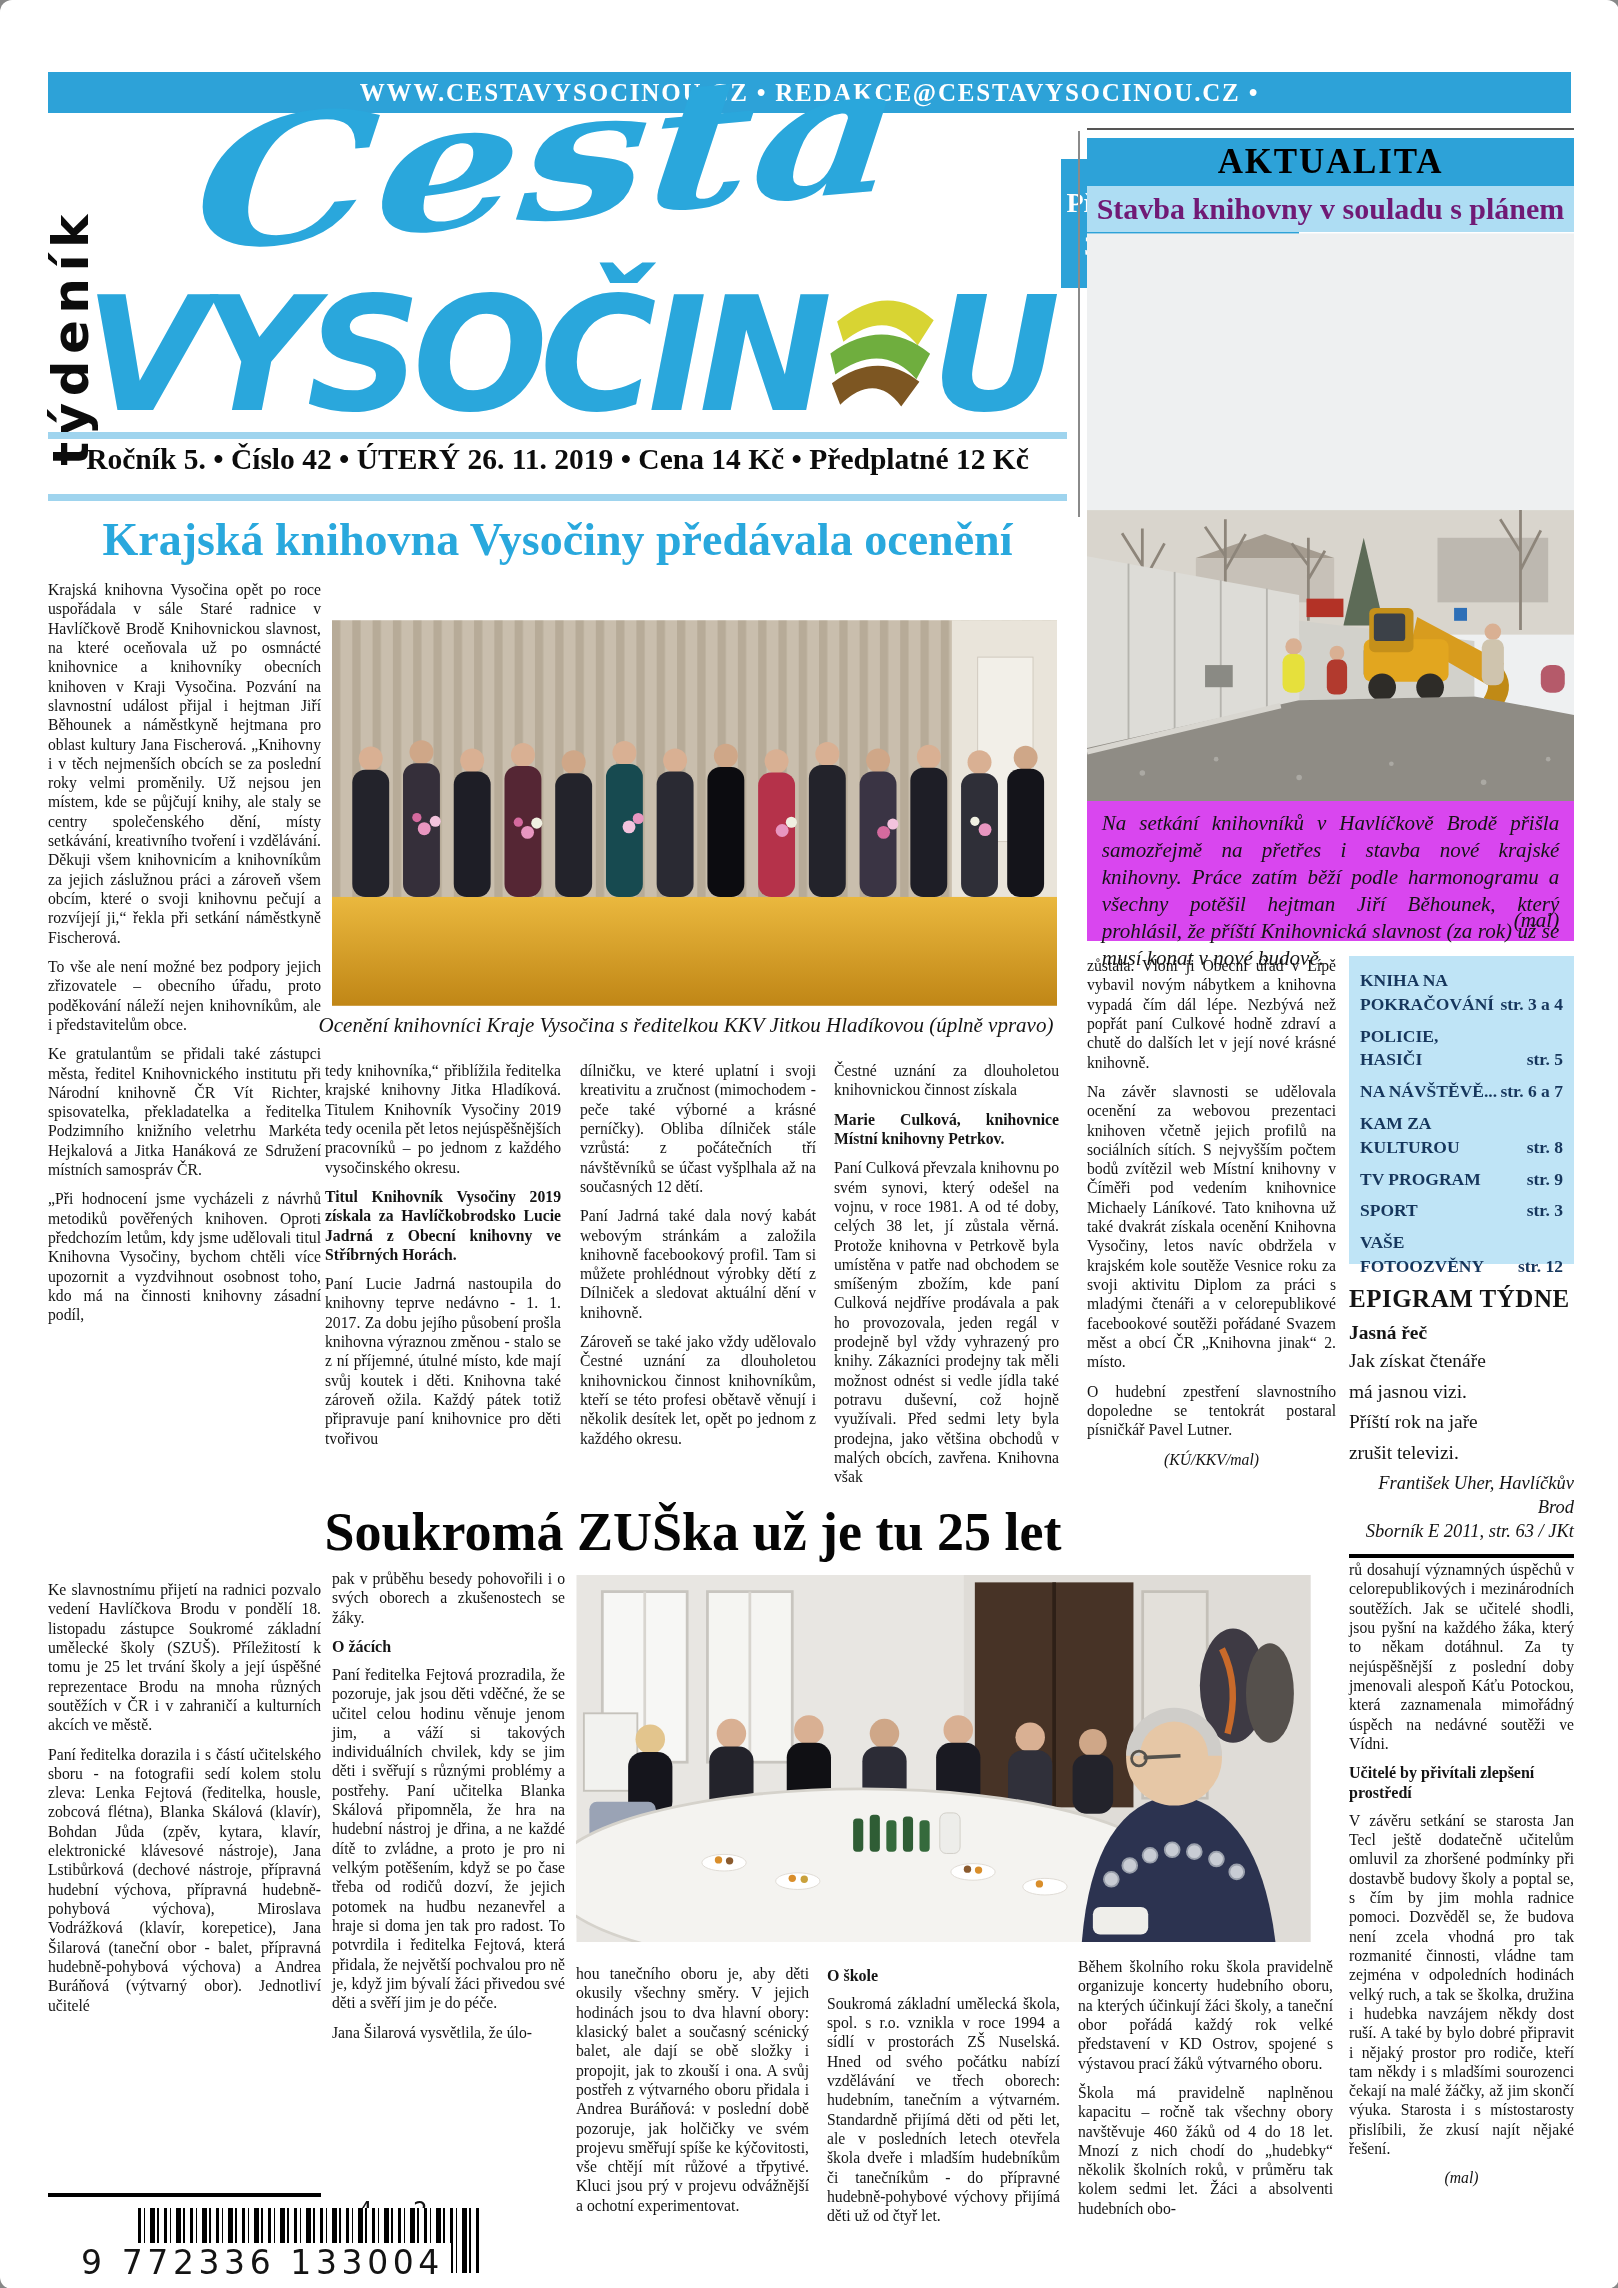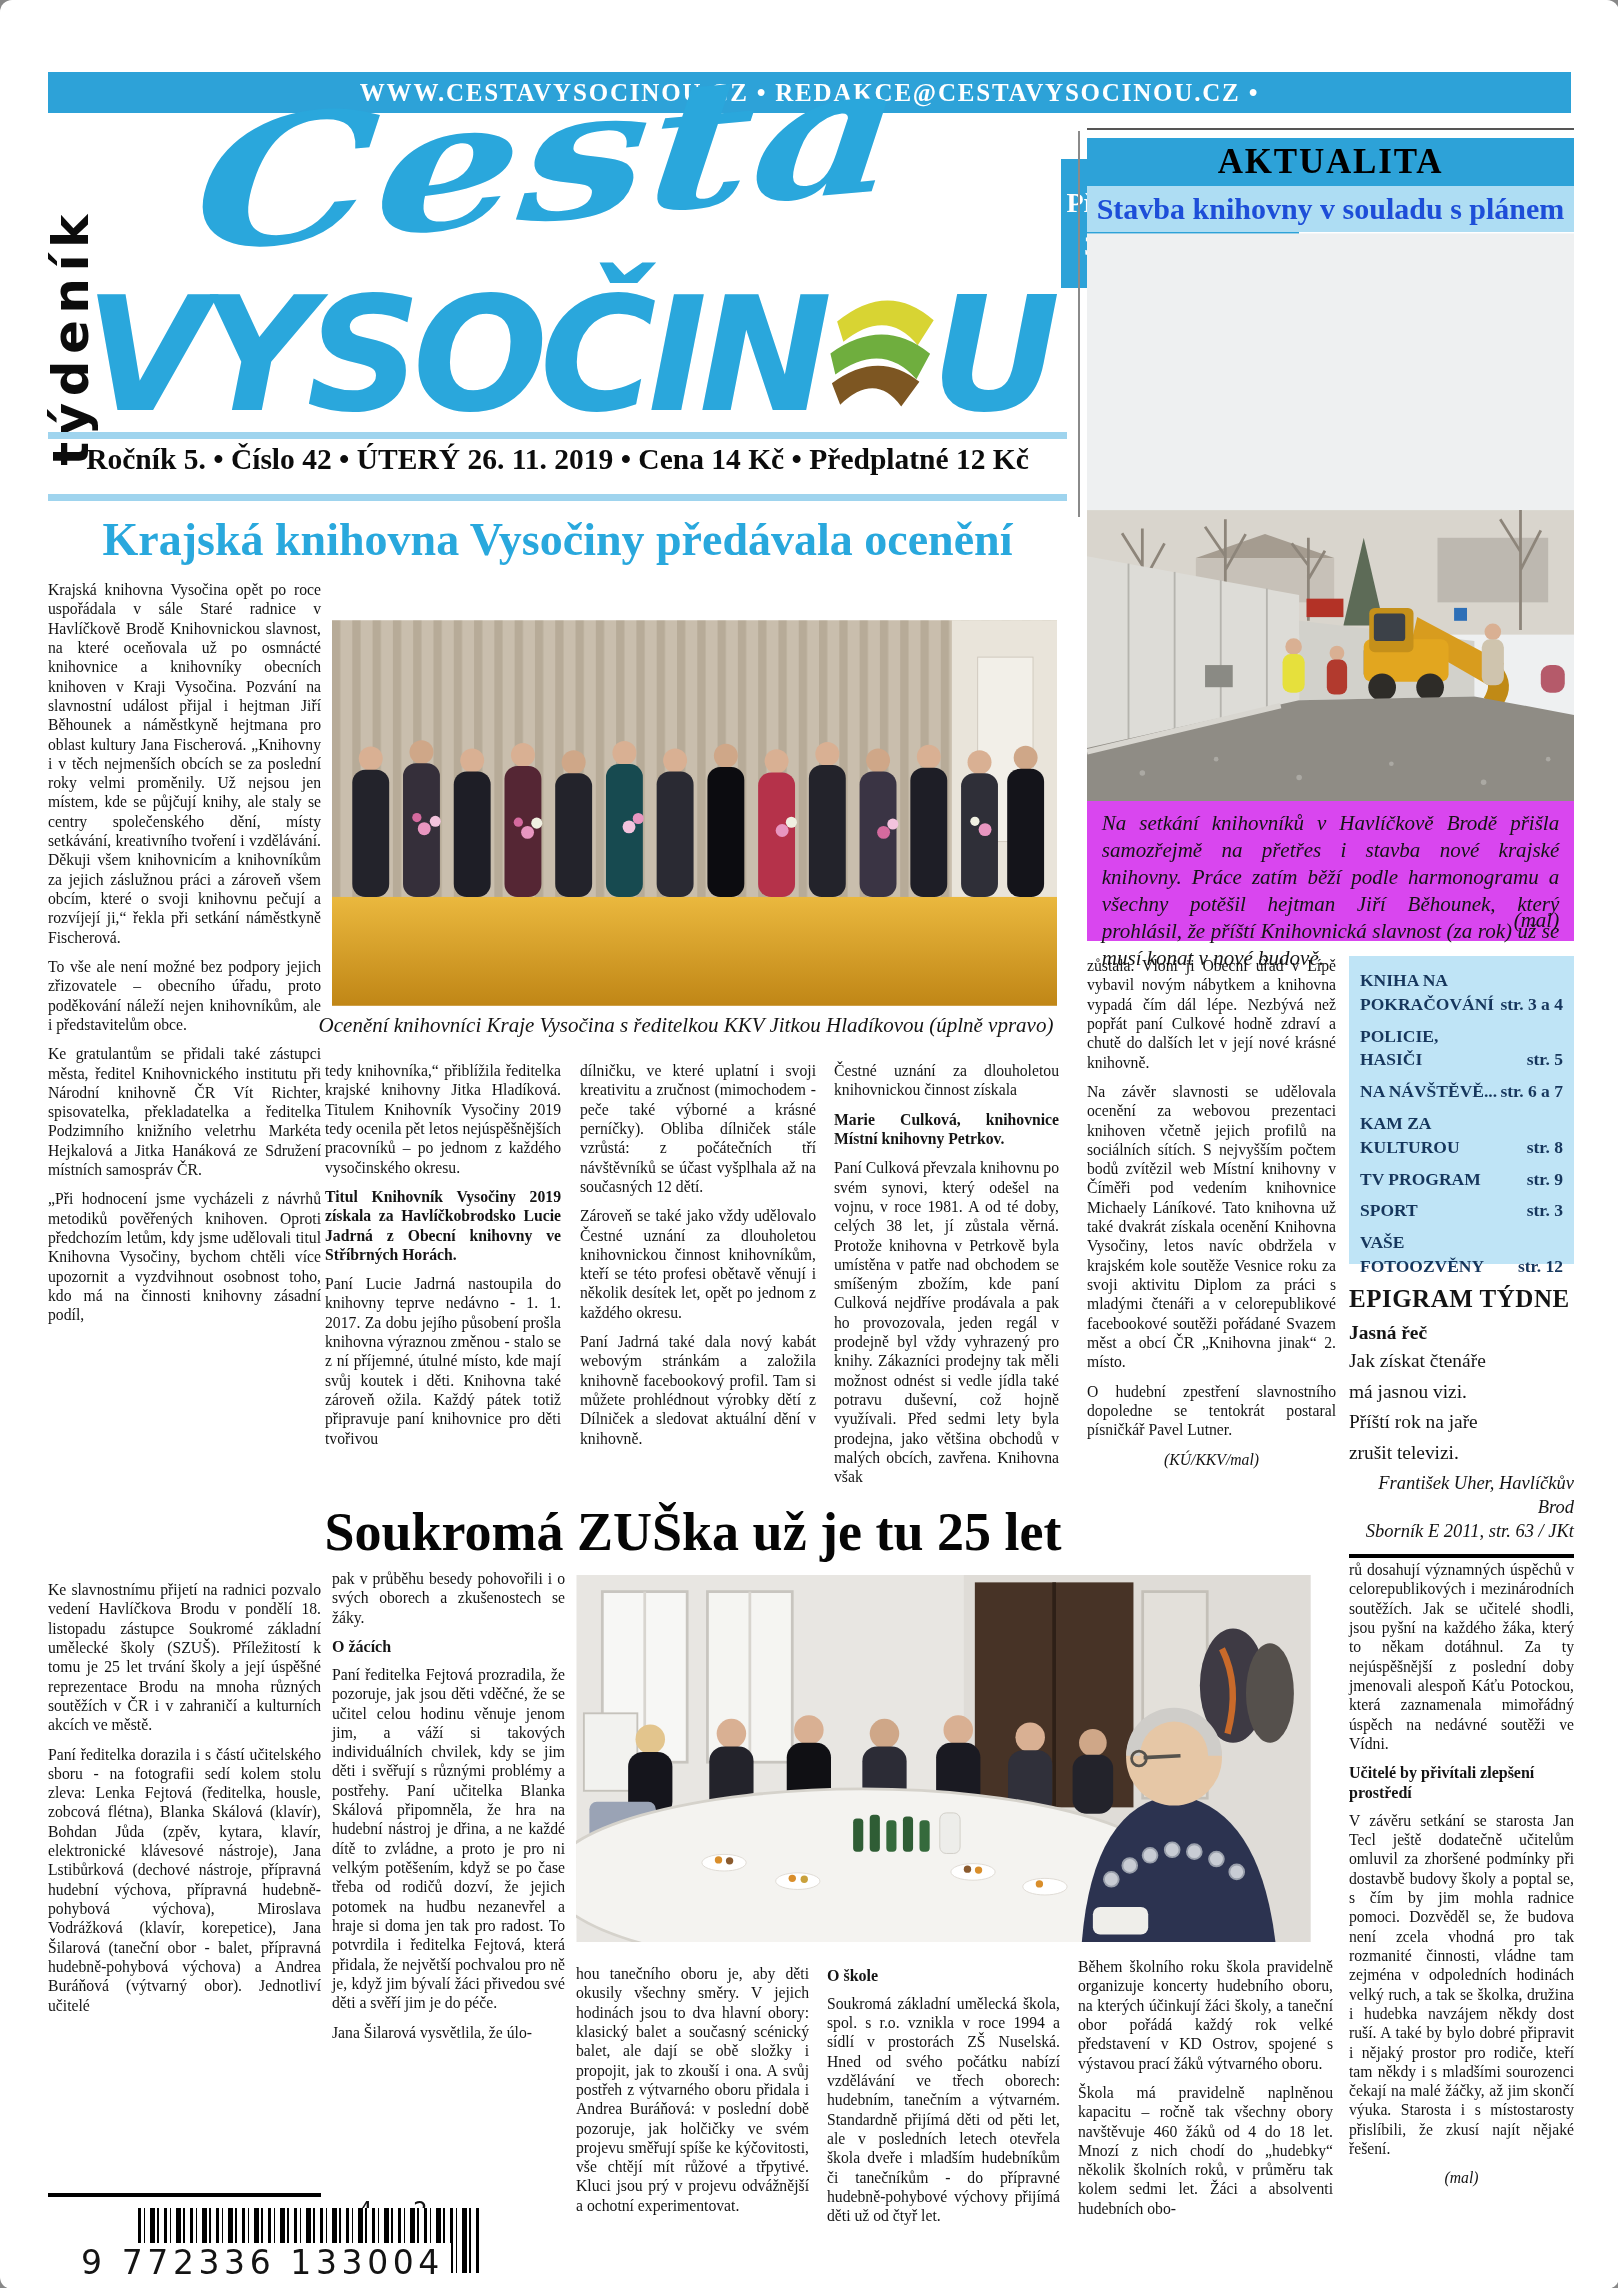--- a/index.html
+++ b/index.html
@@ -25,21 +25,21 @@
            text-align:center;font-weight:bold;font-size:28px;line-height:1.55;padding-top:22px;box-sizing:border-box;}
 
   .rule-lb{height:6.5px;background:#9fd4ee;}
   .issue{left:48px;top:443px;width:1019px;text-align:center;font-weight:bold;font-size:29.5px;color:#0c0c0c;}
 
   
   .vdivider{left:1078px;top:131px;width:1.8px;height:386px;background:#8a8a8a;}
   .hline-r{left:1087px;top:128px;width:487px;height:1.8px;background:#555;}
   .kicker{left:1087px;top:138px;width:487px;height:48px;background:#2da2d8;color:#000000;text-align:center;
           font-weight:bold;font-size:35px;line-height:48px;letter-spacing:1.8px;}
-  .strip{left:1087px;top:186px;width:487px;height:46px;background:#aeddf3;color:#1d4ed8;text-align:center;
+  .strip{left:1087px;top:186px;width:487px;height:46px;background:#aeddf3;color:#701a75;text-align:center;
          font-weight:bold;font-size:30px;line-height:46px;}
   .photo{display:block;}
   .capbox{left:1087px;top:801px;width:487px;height:140px;background:#d946ef;box-sizing:border-box;
           padding:9.2px 14.8px 7.4px;font-style:italic;font-size:21px;line-height:1.28;text-align:justify;}
   .capbox .sigmal{position:absolute;right:14.8px;bottom:7.4px;font-style:italic;}
 
   
   .idxbox{left:1349px;top:956px;width:225px;height:308px;background:#bfe4f6;box-sizing:border-box;
           padding:13px 11px;color:#16365c;}
   .idxrow{display:flex;justify-content:space-between;align-items:flex-end;font-weight:bold;
@@ -238,22 +238,22 @@
   </svg>
   <div class="abs caption1">Ocenění knihovníci Kraje Vysočina s ředitelkou KKV Jitkou Hladíkovou (úplně vpravo)</div>
 
   <div class="abs col" style="left:325px;top:1061px;width:236px;height:434px;">
       <p>tedy knihovníka,“ přiblížila ředitelka krajské knihovny Jitka Hladíková. Titulem Knihovník Vysočiny 2019 tedy ocenila pět letos nejúspěšnějších pracovníků – po jednom z každého vysočinského okresu.</p>
       <p class="b">Titul Knihovník Vysočiny 2019 získala za Havlíčkobrodsko Lucie Jadrná z Obecní knihovny ve Stříbrných Horách.</p>
       <p>Paní Lucie Jadrná nastoupila do knihovny teprve nedávno - 1. 1. 2017. Za dobu jejího působení prošla knihovna výraznou změnou - stalo se z ní příjemné, útulné místo, kde mají svůj koutek i děti. Knihovna také zároveň ožila. Každý pátek totiž připravuje paní knihovnice pro děti tvořivou</p>
     </div>
   <div class="abs col" style="left:580px;top:1061px;width:236px;height:434px;">
       <p>dílničku, ve které uplatní i svoji kreativitu a zručnost (mimochodem - peče také výborné a krásné perníčky). Obliba dílniček stále vzrůstá: z počátečních tří návštěvníků se účast vyšplhala až na současných 12 dětí.</p>
+      <p>Paní Jadrná také dala nový kabát webovým stránkám a založila knihovně facebookový profil. Tam si můžete prohlédnout výrobky dětí z Dílniček a sledovat aktuální dění v knihovně.</p>
       <p>Zároveň se také jako vždy udělovalo Čestné uznání za dlouholetou knihovnickou činnost knihovníkům, kteří se této profesi obětavě věnují i několik desítek let, opět po jednom z každého okresu.</p>
-      <p>Paní Jadrná také dala nový kabát webovým stránkám a založila knihovně facebookový profil. Tam si můžete prohlédnout výrobky dětí z Dílniček a sledovat aktuální dění v knihovně.</p>
     </div>
   <div class="abs col" style="left:834px;top:1061px;width:225px;height:434px;">
       <p>Čestné uznání za dlouholetou knihovnickou činnost získala</p>
       <p class="b">Marie Culková, knihovnice Místní knihovny Petrkov.</p>
       <p>Paní Culková převzala knihovnu po svém synovi, který odešel na vojnu, v roce 1981. A od té doby, celých 38 let, jí zůstala věrná. Protože knihovna v Petrkově byla umístěna v patře nad obchodem se smíšeným zbožím, kde paní Culková nejdříve prodávala a pak ho provozovala, jeden regál v prodejně byl vždy vyhrazený pro knihy. Zákazníci prodejny tak měli možnost odnést si vedle jídla také potravu duševní, což hojně využívali. Před sedmi lety byla prodejna, jako většina obchodů v malých obcích, zavřena. Knihovna však</p>
     </div>
   <div class="abs col" style="left:1087px;top:956px;width:249px;height:535px;">
       <p>zůstala. Vloni ji Obecní úřad v Lípě vybavil novým nábytkem a knihovna vypadá čím dál lépe. Nezbývá než popřát paní Culkové hodně zdraví a chutě do dalších let v její nové krásné knihovně.</p>
       <p>Na závěr slavnosti se udělovala ocenění za webovou prezentaci knihoven včetně jejich profilů na sociálních sítích. S nejvyšším počtem bodů zvítězil web Místní knihovny v Číměři pod vedením knihovnice Michaely Láníkové. Tato knihovna už také dvakrát získala ocenění Knihovna Vysočiny, letos navíc obdržela v krajském kole soutěže Vesnice roku za svoji aktivitu Diplom za práci s mladými čtenáři a v celorepublikové facebookové soutěži pořádané Svazem měst a obcí ČR „Knihovna jinak“ 2. místo.</p>
       <p>O hudební zpestření slavnostního dopoledne se tentokrát postaral písničkář Pavel Lutner.</p>

